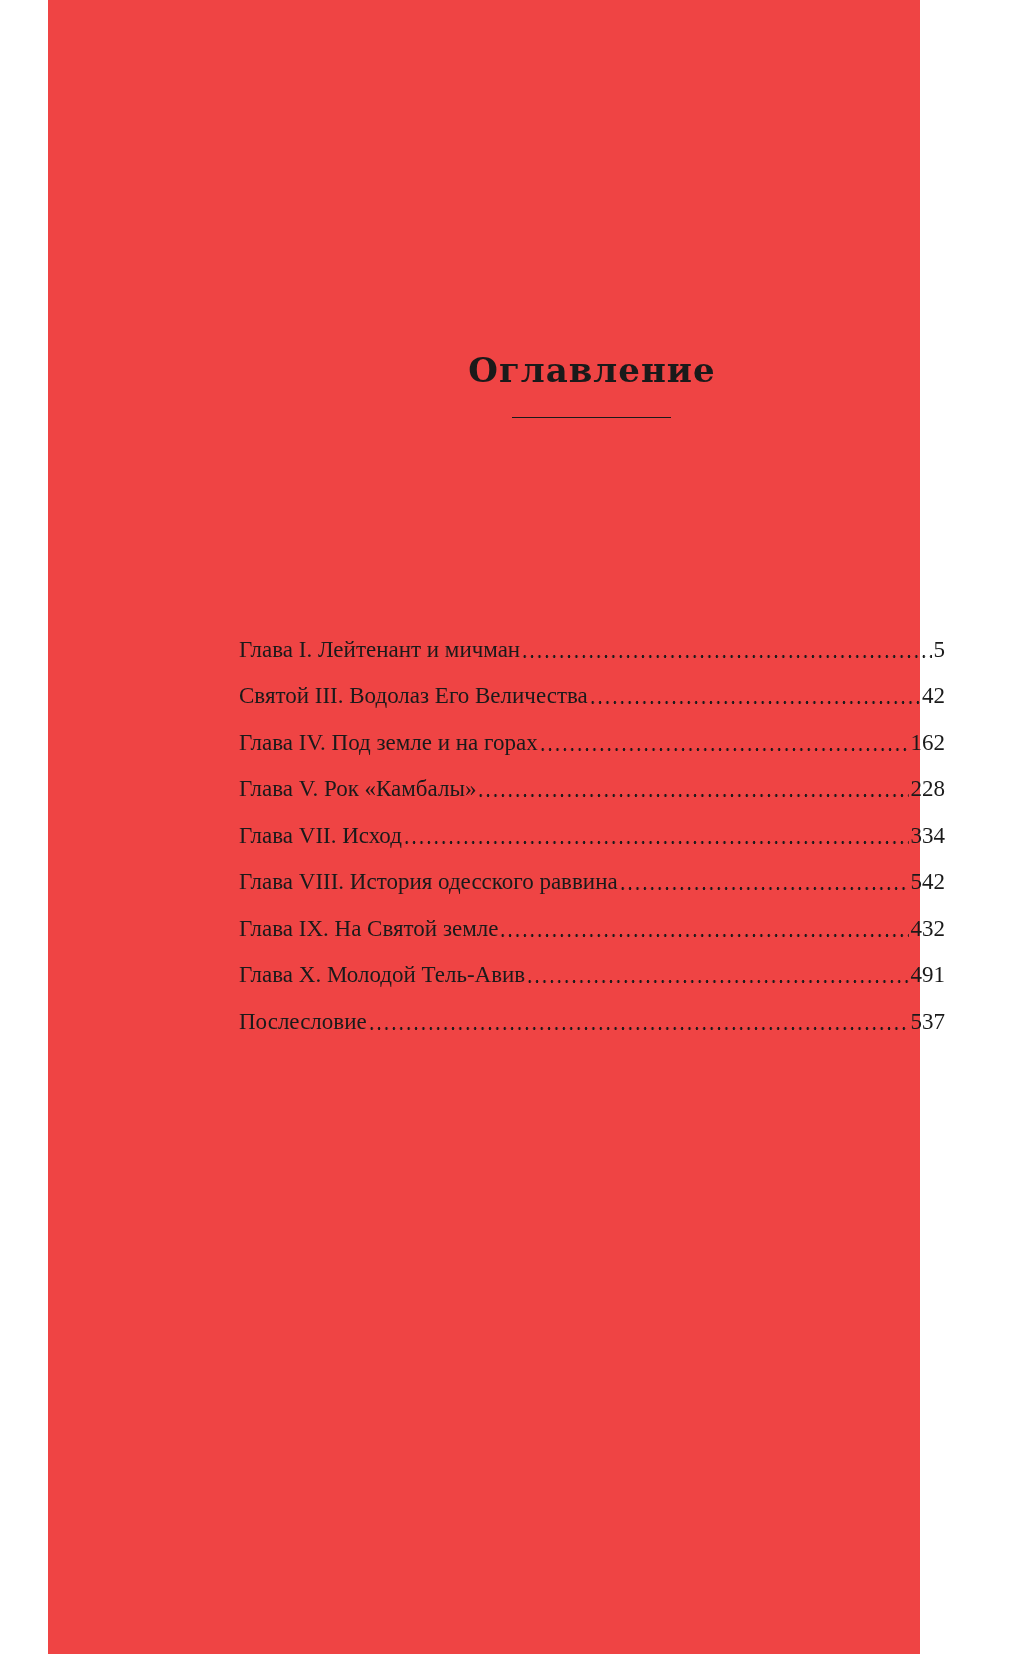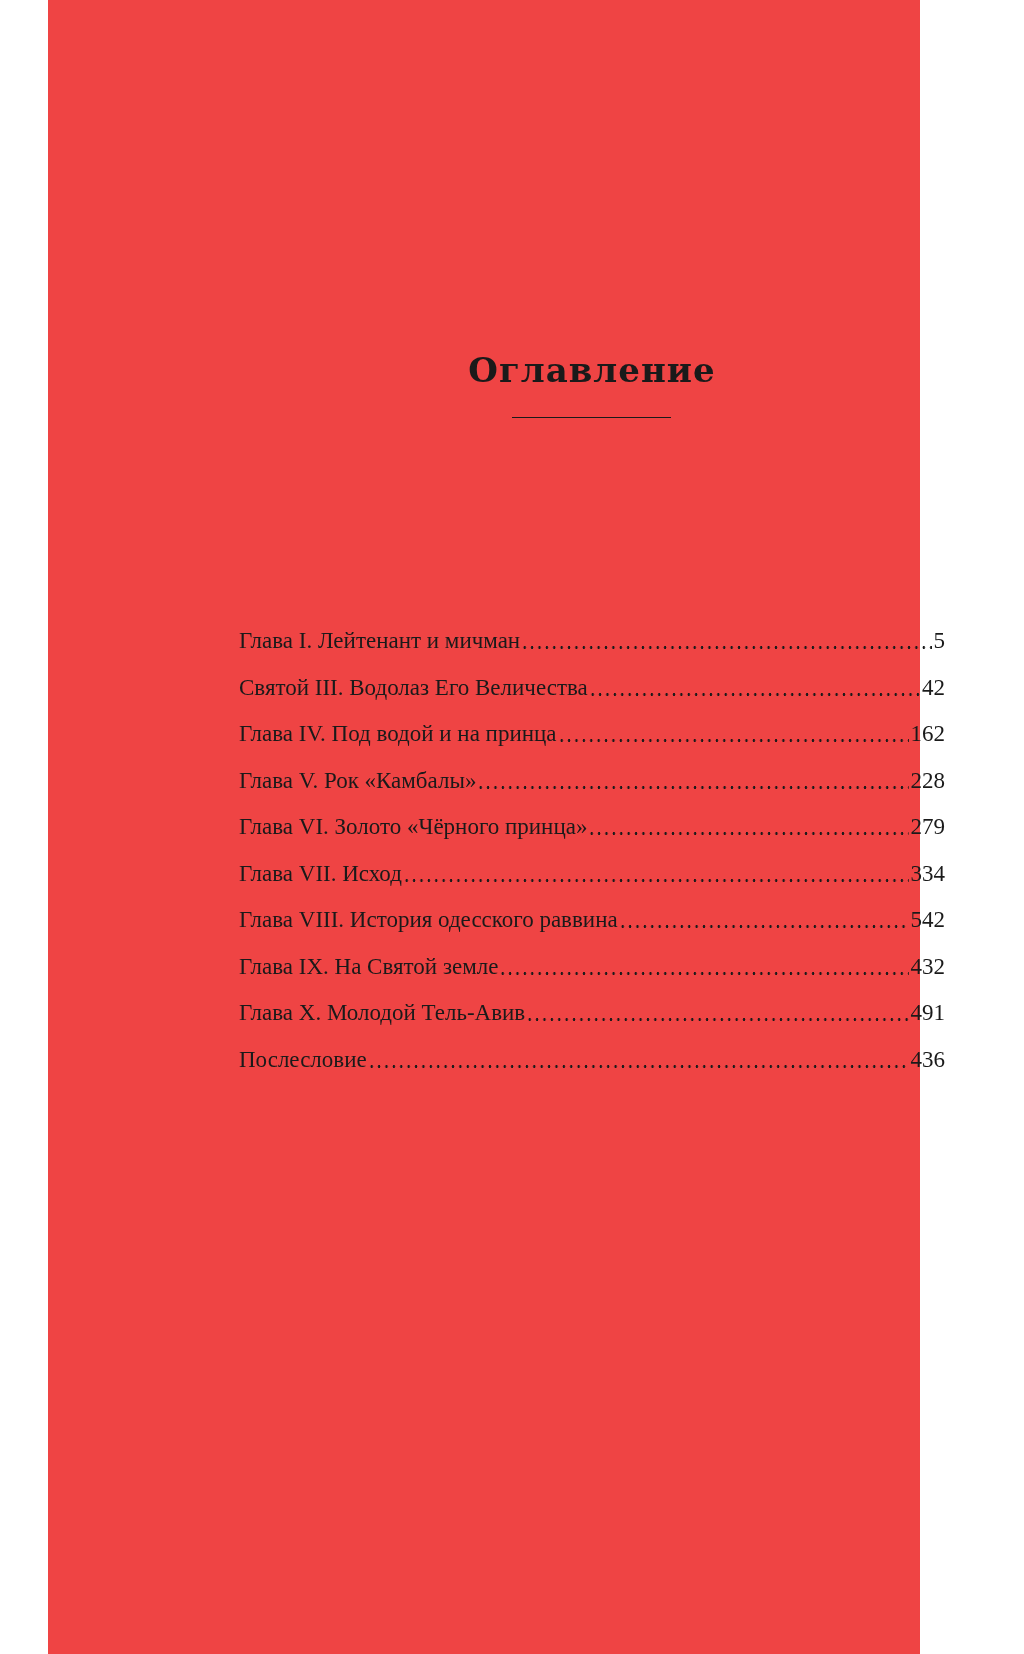--- a/index.html
+++ b/index.html
@@ -49,21 +49,21 @@
       position: absolute;
       left: 191px;
       top: 618px;
       width: 706px;
       margin: 0;
       padding: 0;
       list-style: none;
     }
     .toc-entry {
       display: flex;
-      align-items: center;
+      align-items: flex-end;
       height: 46.5px;
       font-family: "Liberation Serif", serif;
       font-size: 23px;
       line-height: 30px;
       color: #1a1a1a;
       white-space: nowrap;
     }
     .toc-label {
       flex: 0 0 auto;
     }
@@ -102,33 +102,28 @@
       <span class="toc-label">Глава I. Лейтенант и мичман</span>
       <span class="toc-leader"></span>
       <span class="toc-page">5</span>
     </li>
     <li class="toc-entry">
       <span class="toc-label">Святой III. Водолаз Его Величества</span>
       <span class="toc-leader"></span>
       <span class="toc-page">42</span>
     </li>
     <li class="toc-entry">
-      <span class="toc-label">Глава IV. Под водой и на принца</span>
+      <span class="toc-label">Глава IV. Под земле и на горах</span>
       <span class="toc-leader"></span>
       <span class="toc-page">162</span>
     </li>
     <li class="toc-entry">
       <span class="toc-label">Глава V. Рок «Камбалы»</span>
       <span class="toc-leader"></span>
       <span class="toc-page">228</span>
-    </li>
-    <li class="toc-entry">
-      <span class="toc-label">Глава VI. Золото «Чёрного принца»</span>
-      <span class="toc-leader"></span>
-      <span class="toc-page">279</span>
     </li>
     <li class="toc-entry">
       <span class="toc-label">Глава VII. Исход</span>
       <span class="toc-leader"></span>
       <span class="toc-page">334</span>
     </li>
     <li class="toc-entry">
       <span class="toc-label">Глава VIII. История одесского раввина</span>
       <span class="toc-leader"></span>
       <span class="toc-page">542</span>
@@ -139,16 +134,16 @@
       <span class="toc-page">432</span>
     </li>
     <li class="toc-entry">
       <span class="toc-label">Глава X. Молодой Тель-Авив</span>
       <span class="toc-leader"></span>
       <span class="toc-page">491</span>
     </li>
     <li class="toc-entry">
       <span class="toc-label">Послесловие</span>
       <span class="toc-leader"></span>
-      <span class="toc-page">436</span>
+      <span class="toc-page">537</span>
     </li>
   </ul>
 </div>
 
 </body></html>

